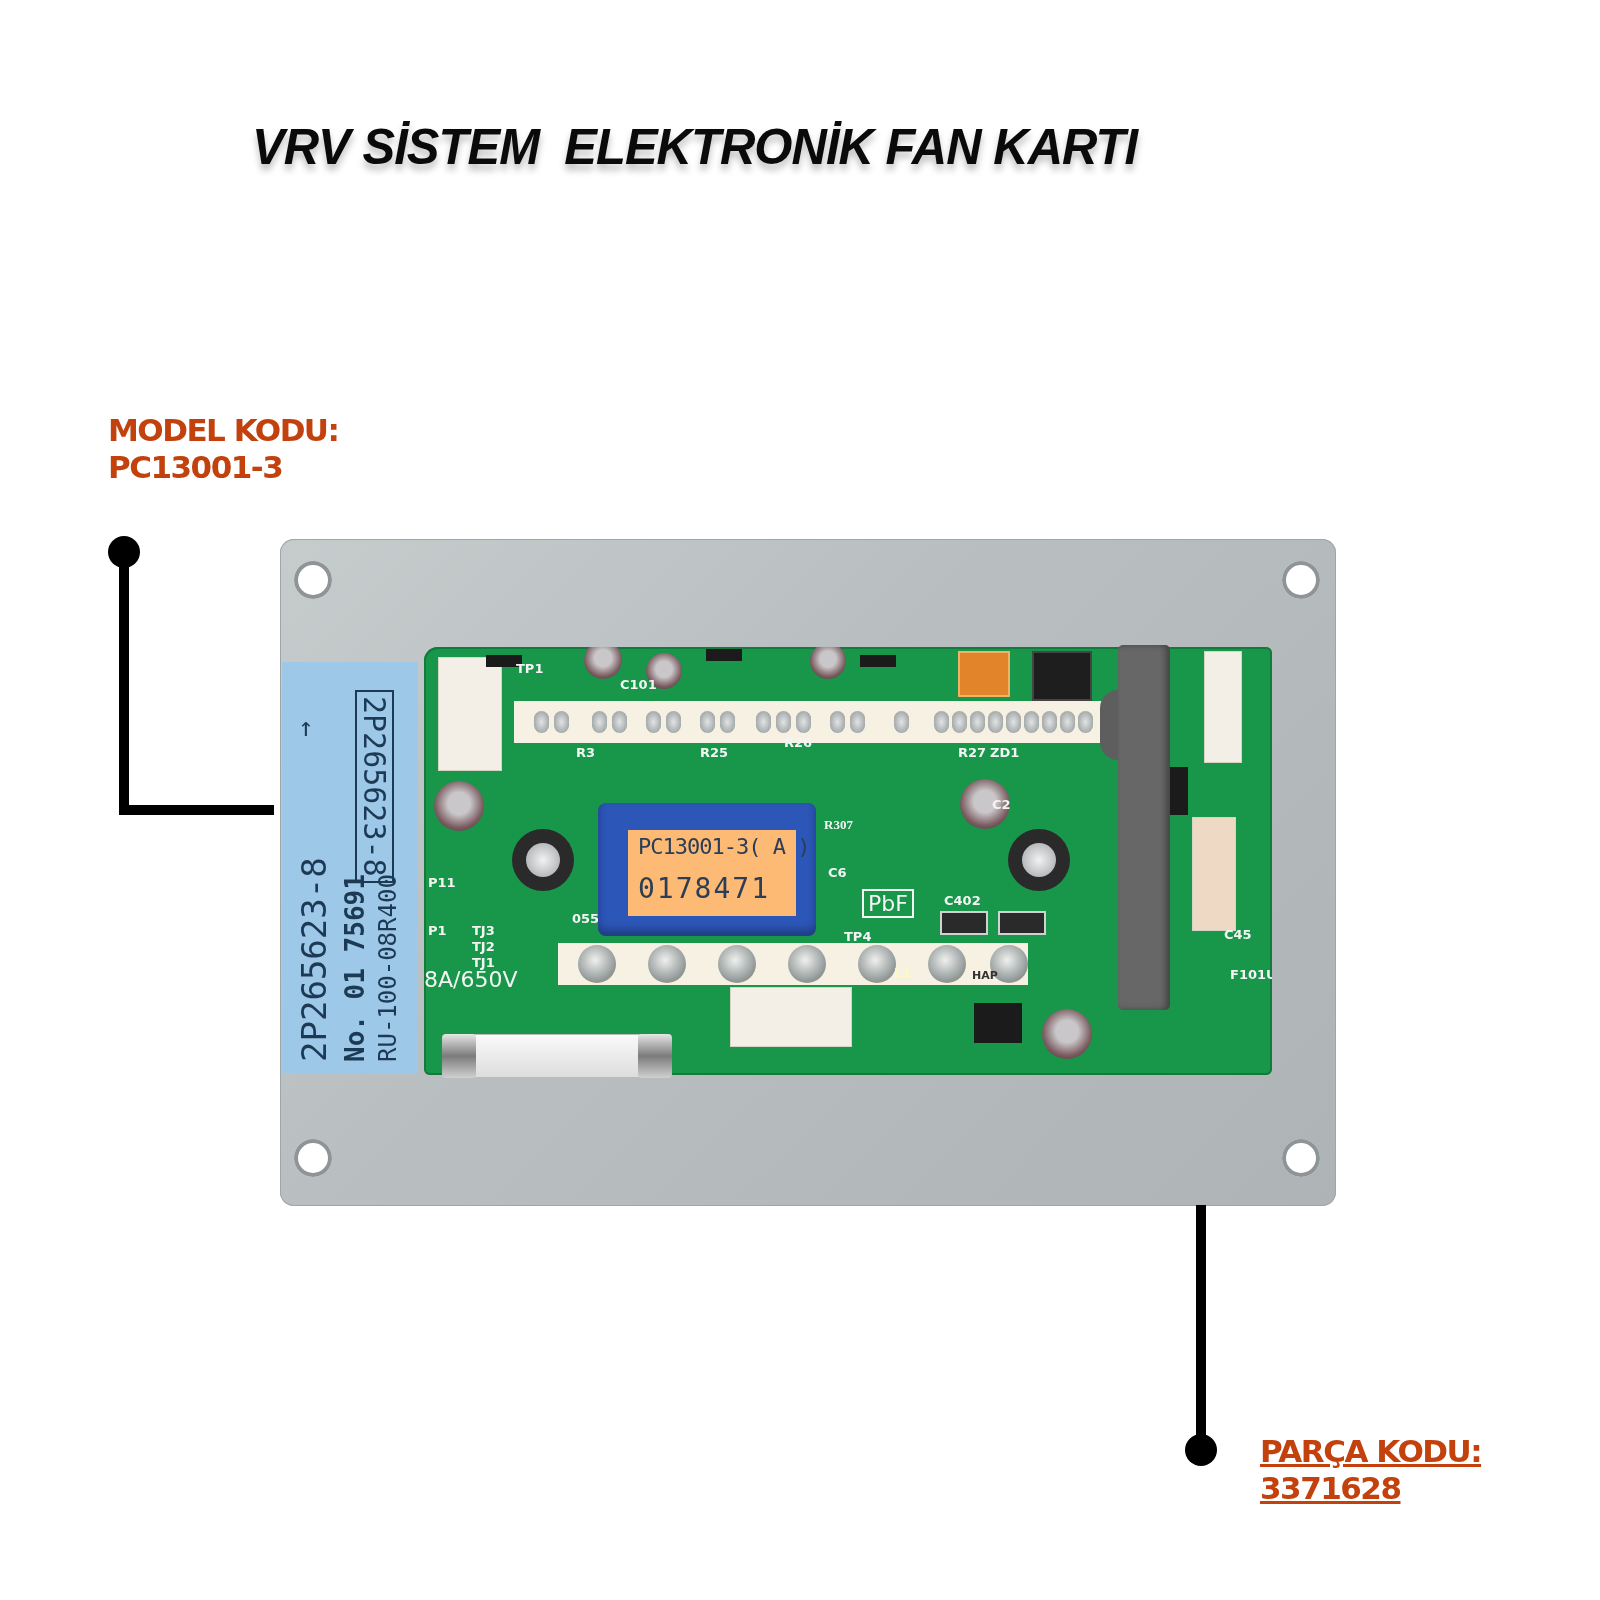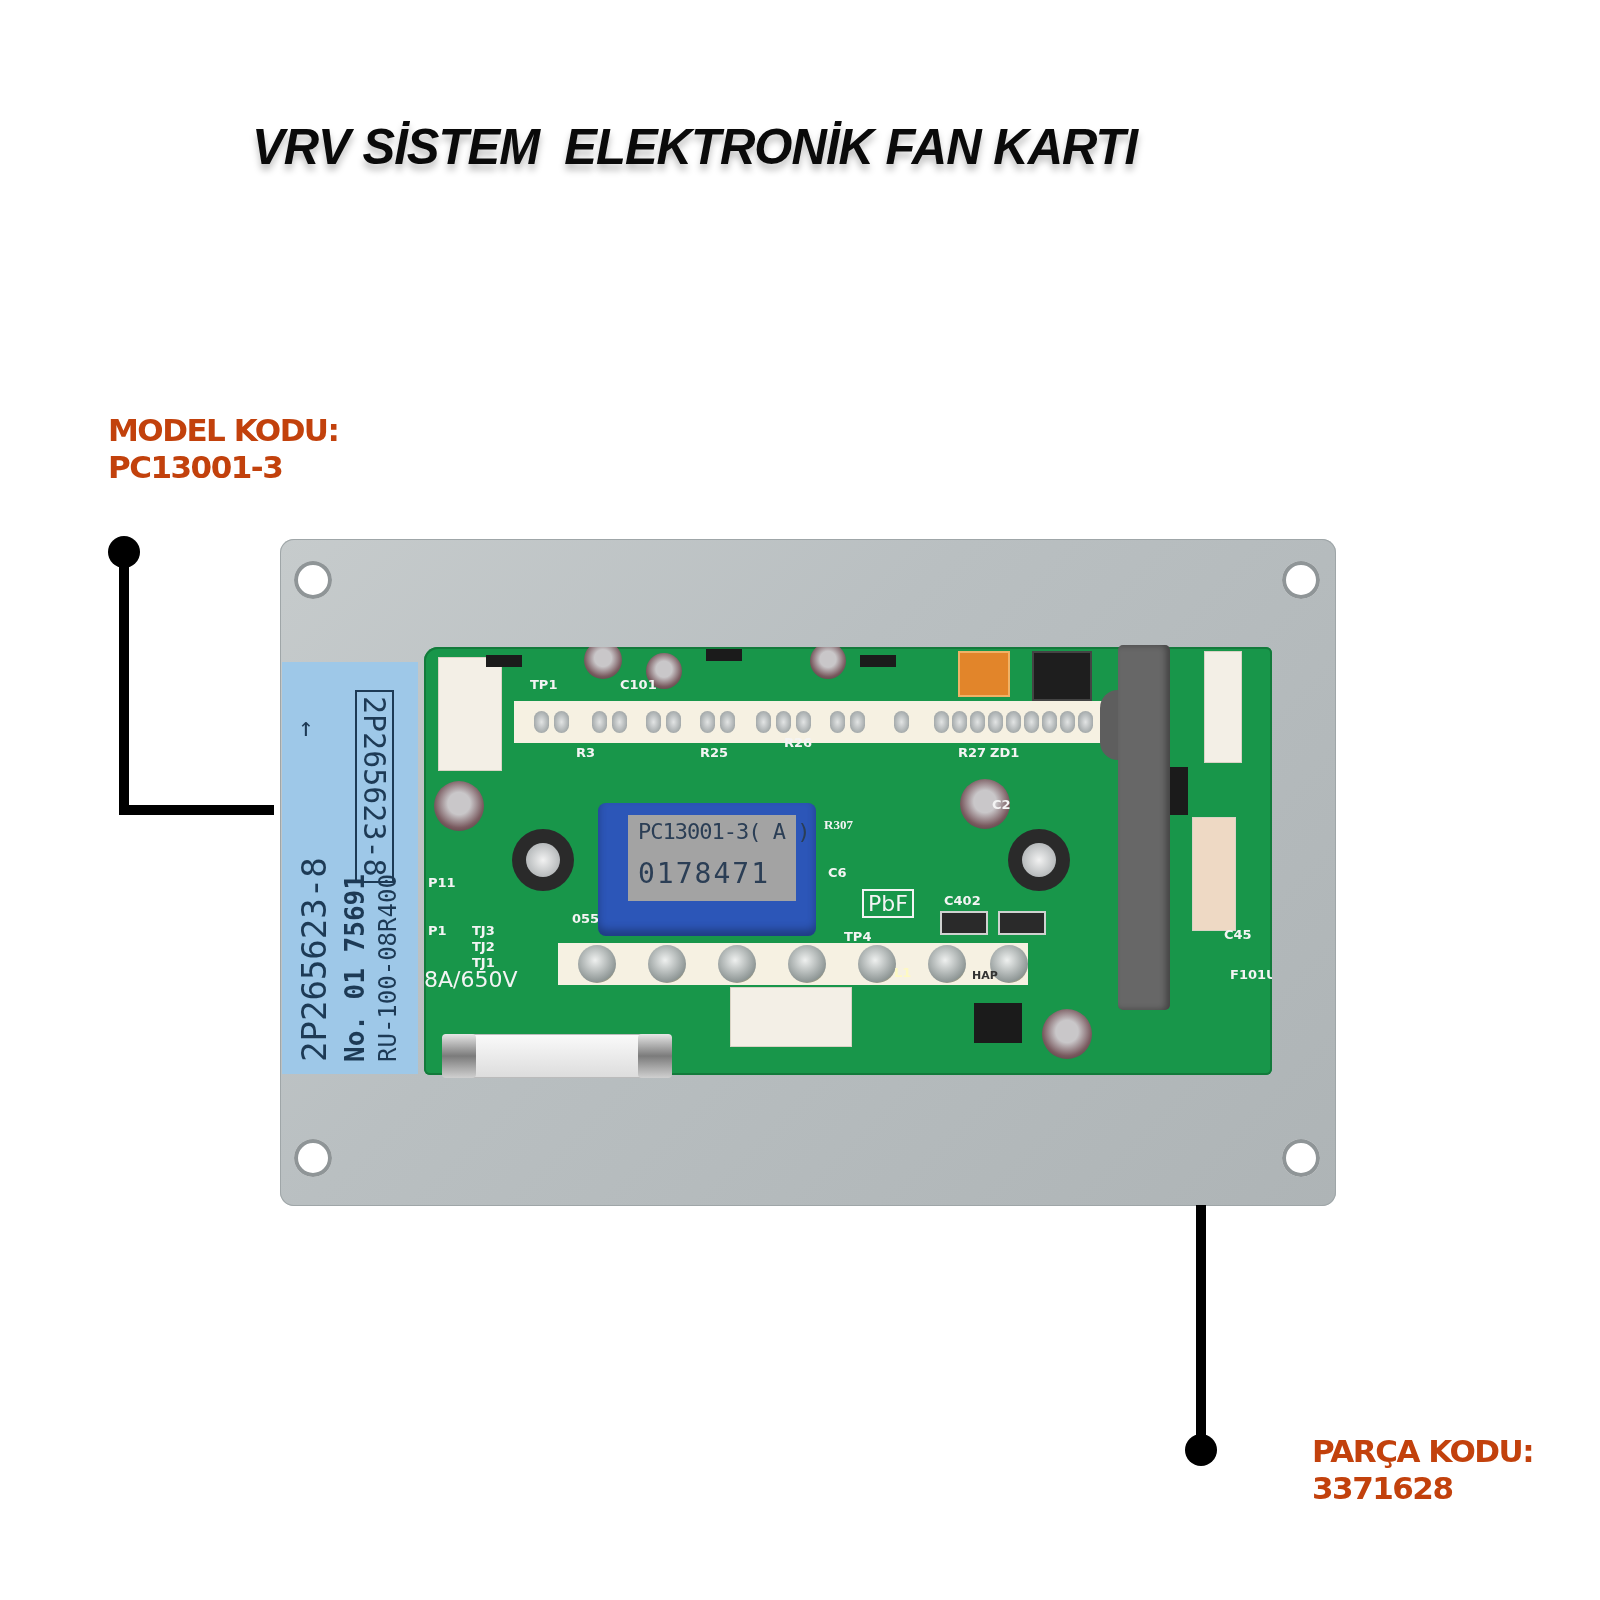--- a/index.html
+++ b/index.html
@@ -1,38 +1,38 @@
 <!DOCTYPE html>
 <html><head>
 <meta charset="utf-8">
 <style>
   html, body { margin:0; padding:0; }
   body { width:1600px; height:1600px; background:#ffffff; position:relative; overflow:hidden; font-family:"Liberation Sans", sans-serif; }
   .title { position:absolute; left:252px; top:118px; font-family:"Liberation Sans", sans-serif; font-weight:bold; font-style:italic; font-size:50px; letter-spacing:-1px; color:#0a0a0a; white-space:pre; text-shadow:0 6px 8px rgba(0,0,0,0.25); transform:scaleX(0.98); transform-origin:left; }
   .callout-label { position:absolute; font-family:"DejaVu Sans", sans-serif; font-weight:bold; font-size:31px; line-height:37px; color:#c2410c; letter-spacing:-1.5px; }
   .callout-label div { white-space:nowrap; }
   .model-label { left:108px; top:412px; }
-  .part-label { left:1312px; top:1433px; }
+  .part-label { left:1260px; top:1433px;text-decoration:underline; }
   .line { position:absolute; background:#000; }
   .dot { position:absolute; width:32px; height:32px; border-radius:50%; background:#000; }
   .plate { position:absolute; left:280px; top:539px; width:1056px; height:667px; background:linear-gradient(135deg,#c6cbcc 0%,#b9bfc1 40%,#aeb4b6 100%); border-radius:14px; box-shadow:inset 0 0 0 1px #9fa6a8; }
   .hole { position:absolute; width:38px; height:38px; border-radius:50%; background:#ffffff; box-shadow:inset 0 0 0 4px #8f9597; }
   .sticker { position:absolute; left:282px; top:662px; width:136px; height:412px; background:#9ec8e8; }
   .sticker .vt { position:absolute; transform-origin:left top; transform:rotate(-90deg); white-space:nowrap; color:#1d3a55; font-family:"DejaVu Sans Mono", monospace; }
   .pcb { position:absolute; left:424px; top:647px; width:848px; height:428px; background:#18964a; border-radius:14px 6px 6px 6px; box-shadow:inset 0 0 0 2px #137a3b; overflow:hidden; }
   .silk { position:absolute; color:#f4f4f4; font-family:"DejaVu Sans", sans-serif; font-size:13px; font-weight:bold; white-space:nowrap; }
   .conn-white { position:absolute; background:#f3efe6; border:1px solid #d9d3c5; }
   .pad-strip { position:absolute; background:#f6f1e2; }
   .pad { position:absolute; width:15px; height:22px; border-radius:8px; background:radial-gradient(#e2e4e4,#8c9394); }
   .blob { position:absolute; width:38px; height:38px; border-radius:50%; background:radial-gradient(circle at 45% 40%, #eef0ef, #8d9594 70%, #c6a94a 90%); }
   .cap { position:absolute; border-radius:50%; background:radial-gradient(circle at 50% 45%, #c9c7c9 30%, #7a5b60 65%, #3b2a2c 100%); }
   .screw { position:absolute; width:62px; height:62px; border-radius:50%; background:#2a2a2a; }
   .screw::after { content:""; position:absolute; left:14px; top:14px; width:34px; height:34px; border-radius:50%; background:radial-gradient(#f2f2f2,#9ea3a5); }
   .relay { position:absolute; left:598px; top:803px; width:218px; height:133px; background:#2c56b8; border-radius:8px; box-shadow:inset 0 -6px 8px rgba(0,0,0,0.3); }
-  .relay-label { position:absolute; left:30px; top:12px; width:168px; height:86px; background:#a3a3a3; }
+  .relay-label { position:absolute; left:30px; top:27px; width:168px; height:86px; background:#fdba74; }
   .relay-line { position:absolute; left:10px; font-family:"DejaVu Sans Mono", monospace; color:#2b3e55; white-space:nowrap; }
   .heatsink { position:absolute; left:1118px; top:645px; width:52px; height:365px; background:#676767; border-radius:5px; box-shadow:inset -4px 0 6px rgba(0,0,0,0.35); }
   .heatsink-foot { position:absolute; left:1100px; top:690px; width:36px; height:70px; border-radius:18px; background:#5e5e5e; }
   .fuse { position:absolute; left:442px; top:1034px; width:230px; height:44px; border-radius:6px; background:linear-gradient(#fafafa,#dcdcdc); box-shadow:inset 0 0 0 1px #bbb; }
   .fuse::before, .fuse::after { content:""; position:absolute; top:0; width:34px; height:44px; background:linear-gradient(#e6e6e6,#7b7b7b,#d0d0d0); border-radius:4px; }
   .fuse::before { left:0; } .fuse::after { right:0; }
   .orange-conn { position:absolute; left:958px; top:651px; width:48px; height:42px; background:#e2852a; border:2px solid #f0b266; }
   .black-conn { position:absolute; left:1032px; top:651px; width:56px; height:46px; background:#1e1e1e; border:2px solid #444; }
   .chip { position:absolute; background:#1b1b1b; }
   .resistor { position:absolute; background:#2a2a2a; border:2px solid #cfd2d0; }
@@ -132,21 +132,21 @@
   <div class="chip" style="left:740px; top:120px; width:24px; height:48px;"></div>
 
   <span class="silk" style="left:0px; top:320px; font-size:22px; font-weight:normal;">8A/650V</span>
   <span class="silk" style="left:438px; top:242px; font-size:22px; font-weight:normal; border:2px solid #f4f4f4; padding:0 4px;">PbF</span>
   <span class="silk" style="left:148px; top:264px; font-size:13px;">0552928g1</span>
   <span class="silk" style="left:4px; top:228px;">P11</span>
   <span class="silk" style="left:4px; top:276px;">P1</span>
   <span class="silk" style="left:48px; top:276px;">TJ3</span>
   <span class="silk" style="left:48px; top:292px;">TJ2</span>
   <span class="silk" style="left:48px; top:308px;">TJ1</span>
-  <span class="silk" style="left:92px; top:30px;margin-left:14px;">TP1</span>
+  <span class="silk" style="left:92px; top:14px;">TP1</span>
   <span class="silk" style="left:196px; top:30px;">C101</span>
   <span class="silk" style="left:152px; top:98px;">R3</span>
   <span class="silk" style="left:276px; top:98px;">R25</span>
   <span class="silk" style="left:360px; top:88px;">R26</span>
   <span class="silk" style="left:534px; top:98px;">R27</span>
   <span class="silk" style="left:566px; top:98px;">ZD1</span>
   <span class="silk" style="left:568px; top:150px;">C2</span>
   <span class="silk" style="left:400px; top:170px;font-family:Liberation Serif, serif;">R307</span>
   <span class="silk" style="left:404px; top:218px;">C6</span>
   <span class="silk" style="left:520px; top:246px;">C402</span>

